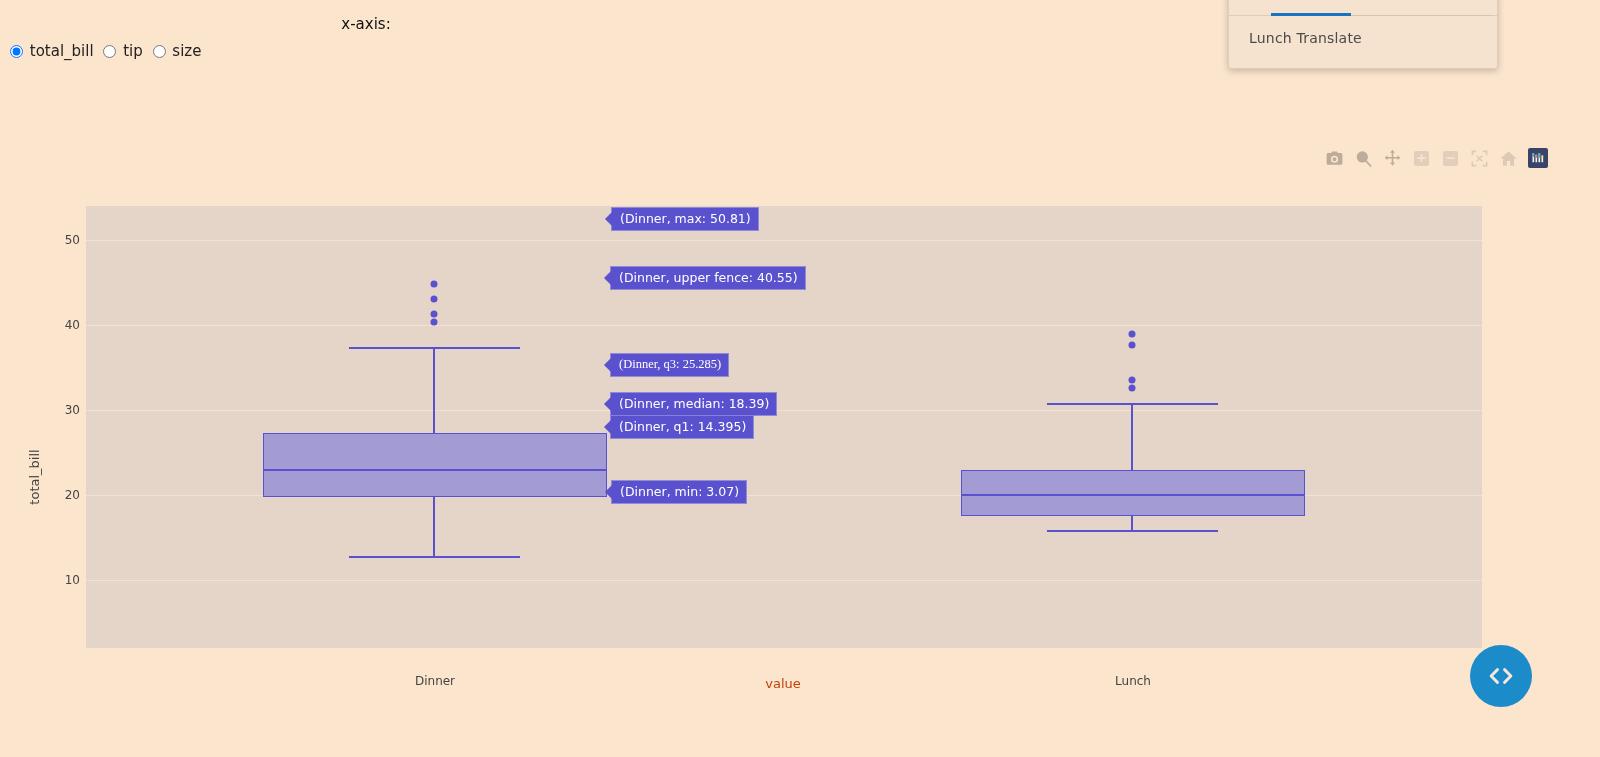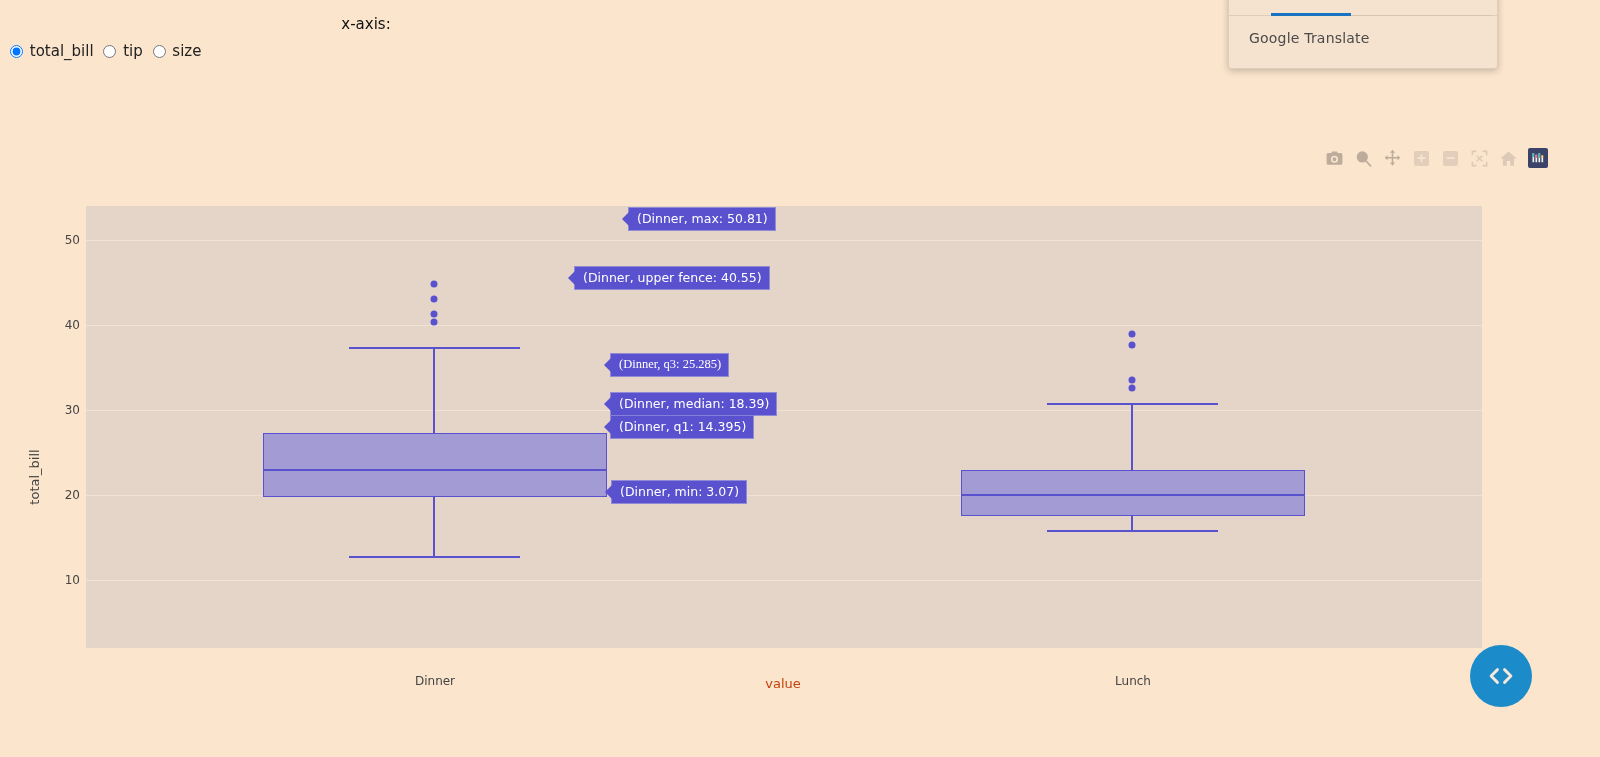--- a/index.html
+++ b/index.html
@@ -97,21 +97,21 @@
     </span>
   </div>
 </div>
 
 <div class="gt-popup">
   <div class="gt-tabbar">
     <div class="gt-tab-underline"></div>
     <div class="gt-tab-rest"></div>
   </div>
   <div class="gt-body">
-    <div class="gt-title">Google Translate</div>
+    <div class="gt-title">Lunch Translate</div>
   </div>
 </div>
 
 <div class="plot-wrap">
 
   <div class="modebar">
     <div class="mb-btn">
       <svg viewBox="0 0 24 24" width="19" height="19" fill="#8a7f74">
           <path d="M9 3l-1.2 2H4a2 2 0 0 0-2 2v11a2 2 0 0 0 2 2h16a2 2 0 0 0 2-2V7a2 2 0 0 0-2-2h-3.8L15 3H9zm3 5.5A4.5 4.5 0 1 1 7.5 13 4.5 4.5 0 0 1 12 8.5zm0 2A2.5 2.5 0 1 0 14.5 13 2.5 2.5 0 0 0 12 10.5z"></path>
         </svg>
@@ -200,22 +200,22 @@
   <div class="ytick" style="top:100px;">50</div>
   <div class="ytick" style="top:185px;">40</div>
   <div class="ytick" style="top:270px;">30</div>
   <div class="ytick" style="top:355px;">20</div>
   <div class="ytick" style="top:440px;">10</div>
 
   <div class="xtick" style="left:435px;">Dinner</div>
   <div class="xtick" style="left:1133px;">Lunch</div>
   <div class="xlabel">value</div>
 
-  <div class="ann" style="left:612px;top:79px;margin-left:17px;">(Dinner, max: 50.81)</div>
-  <div class="ann" style="left:575px;top:138px;">(Dinner, upper fence: 40.55)</div>
+  <div class="ann" style="left:612px;top:79px;">(Dinner, max: 50.81)</div>
+  <div class="ann" style="left:611px;top:138px;">(Dinner, upper fence: 40.55)</div>
   <div class="ann" style="left:611px;top:225px;font-family:Liberation Serif, serif;">(Dinner, q3: 25.285)</div>
   <div class="ann" style="left:611px;top:264px;">(Dinner, median: 18.39)</div>
   <div class="ann" style="left:611px;top:287px;">(Dinner, q1: 14.395)</div>
   <div class="ann" style="left:612px;top:352px;">(Dinner, min: 3.07)</div>
 </div>
 
 <div class="fab">
   <svg width="34" height="34" viewBox="0 0 24 24" fill="none" stroke="#f6e9dc" stroke-width="2" stroke-linecap="round" stroke-linejoin="round">
     <polyline points="9.5,7.5 5,12 9.5,16.5"></polyline>
     <polyline points="14.5,7.5 19,12 14.5,16.5"></polyline>

